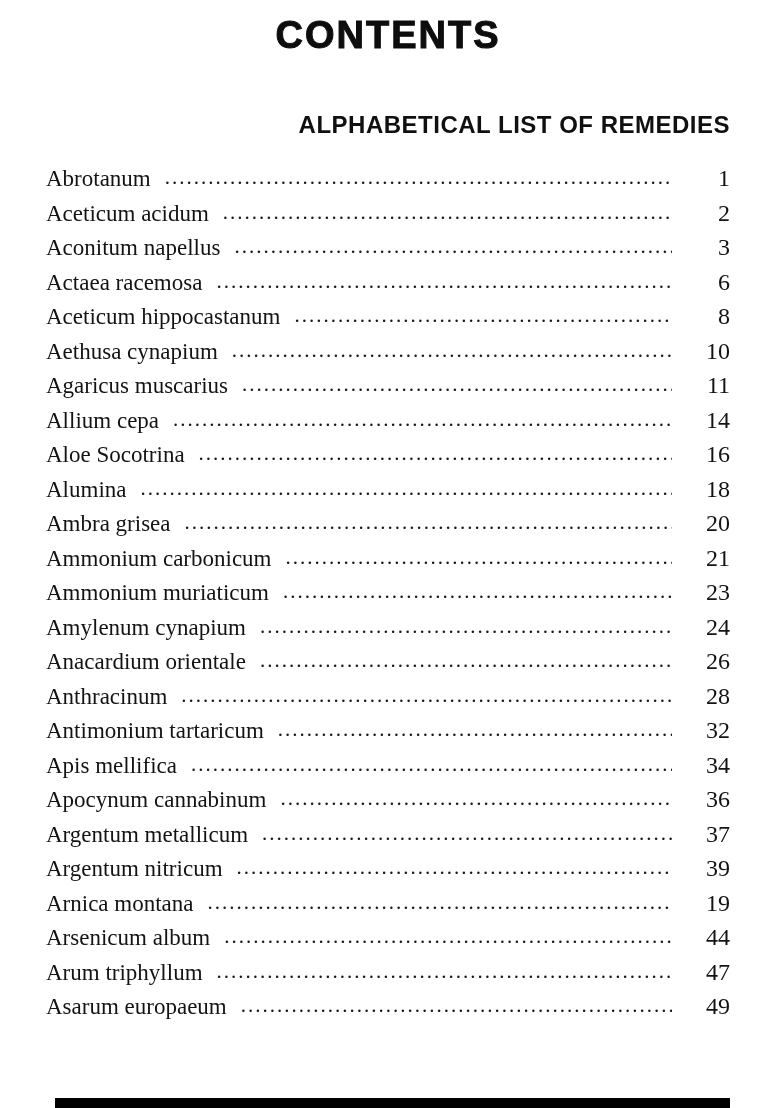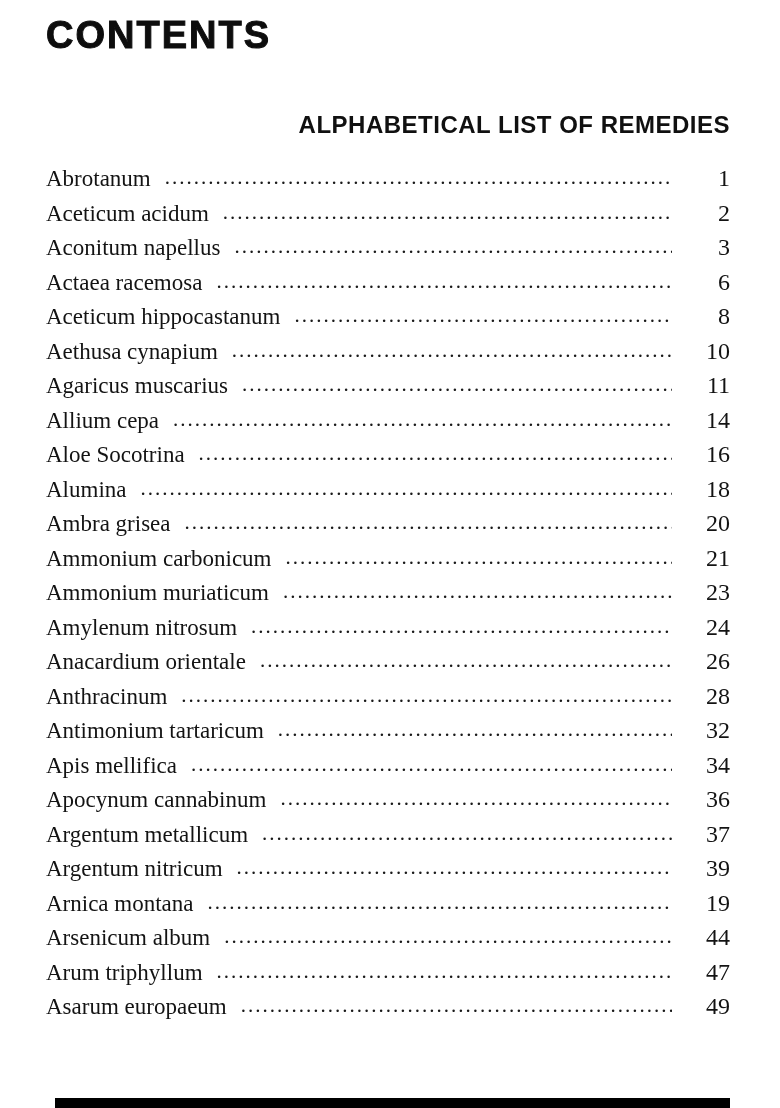--- a/index.html
+++ b/index.html
@@ -19,21 +19,21 @@
     position: absolute;
     inset: 0;
     padding: 14px 50px 0 46px;
     box-sizing: border-box;
   }
   .title {
     font-family: "Liberation Sans", sans-serif;
     font-weight: 900;
     font-size: 38px;
     letter-spacing: 2px;
-    text-align: left;
+    text-align: center;
     margin: 0;
     color: #0d0d0d;
     -webkit-text-stroke: 1px #0d0d0d;
   }
   .subtitle {
     font-family: "Liberation Sans", sans-serif;
     font-weight: 700;
     font-size: 24px;
     letter-spacing: 0.5px;
     text-align: right;
@@ -151,21 +151,21 @@
         <span class="entry-label">Ammonium carbonicum</span>
         <span class="leader"></span>
         <span class="entry-page">21</span>
       </div>
       <div class="toc-row">
         <span class="entry-label">Ammonium muriaticum</span>
         <span class="leader"></span>
         <span class="entry-page">23</span>
       </div>
       <div class="toc-row">
-        <span class="entry-label">Amylenum nitrosum</span>
+        <span class="entry-label">Amylenum cynapium</span>
         <span class="leader"></span>
         <span class="entry-page">24</span>
       </div>
       <div class="toc-row">
         <span class="entry-label">Anacardium orientale</span>
         <span class="leader"></span>
         <span class="entry-page">26</span>
       </div>
       <div class="toc-row">
         <span class="entry-label">Anthracinum</span>

